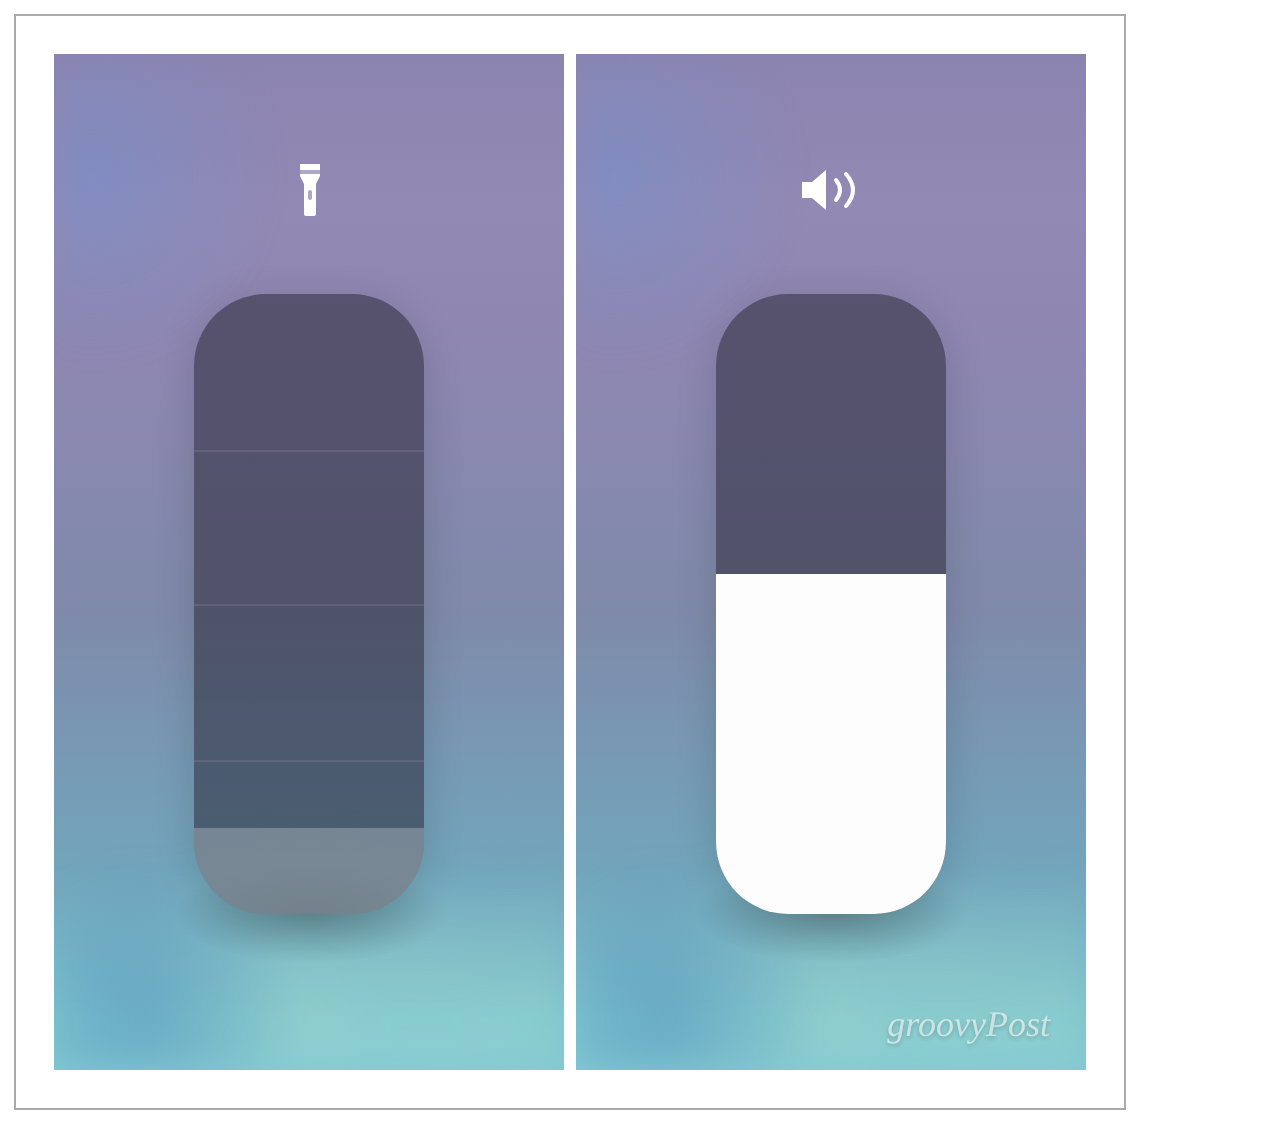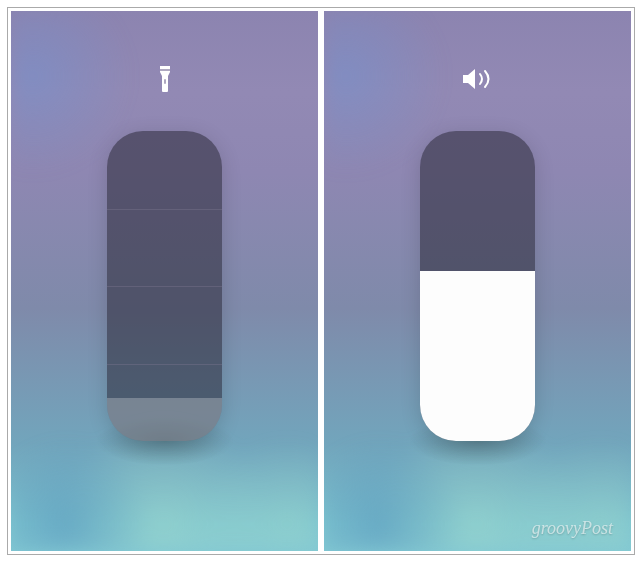--- a/index.html
+++ b/index.html
@@ -11,27 +11,27 @@
     body {
       width: 642px;
       height: 562px;
       background: #fff;
       font-family: -apple-system, sans-serif;
       position: relative;
       overflow: hidden;
     }
     
     .container {
-      width: 628px;
+      width: 556px;
       height: 548px;
       margin: 7px;
       display: flex;
       gap: 6px;
       border: 1px solid #aaa;
-      padding: 3px;
+      padding: 19px;
       position: relative;
     }
     
     .panel {
       flex: 1;
       position: relative;
       overflow: hidden;
       background: linear-gradient(180deg, 
         #8c84b0 0%, 
         #9289b4 15%, 

